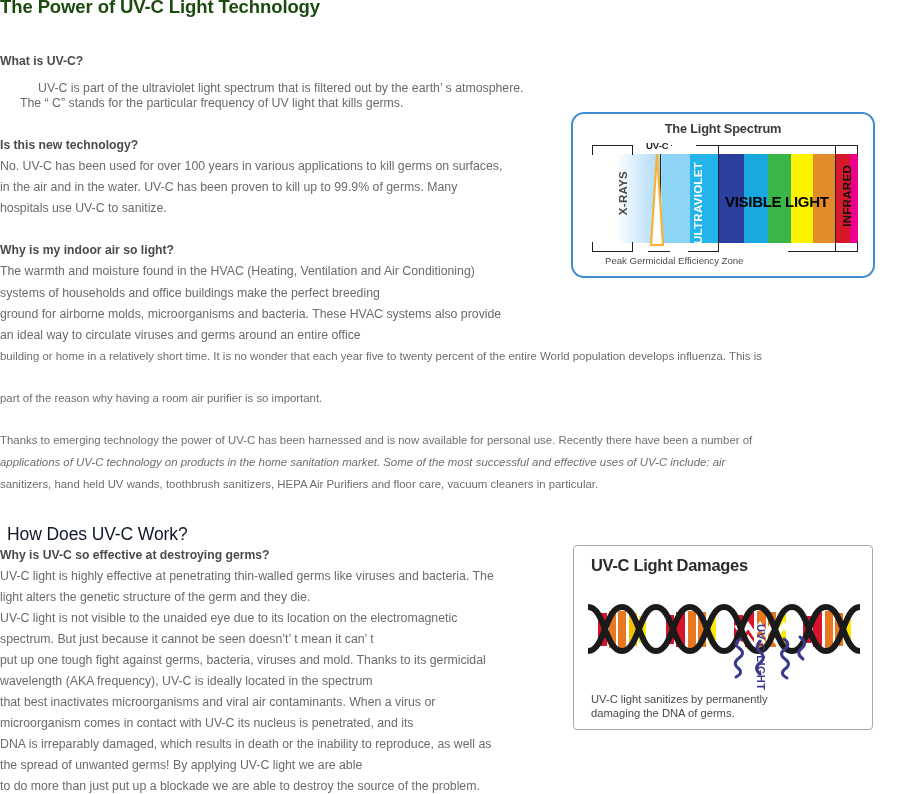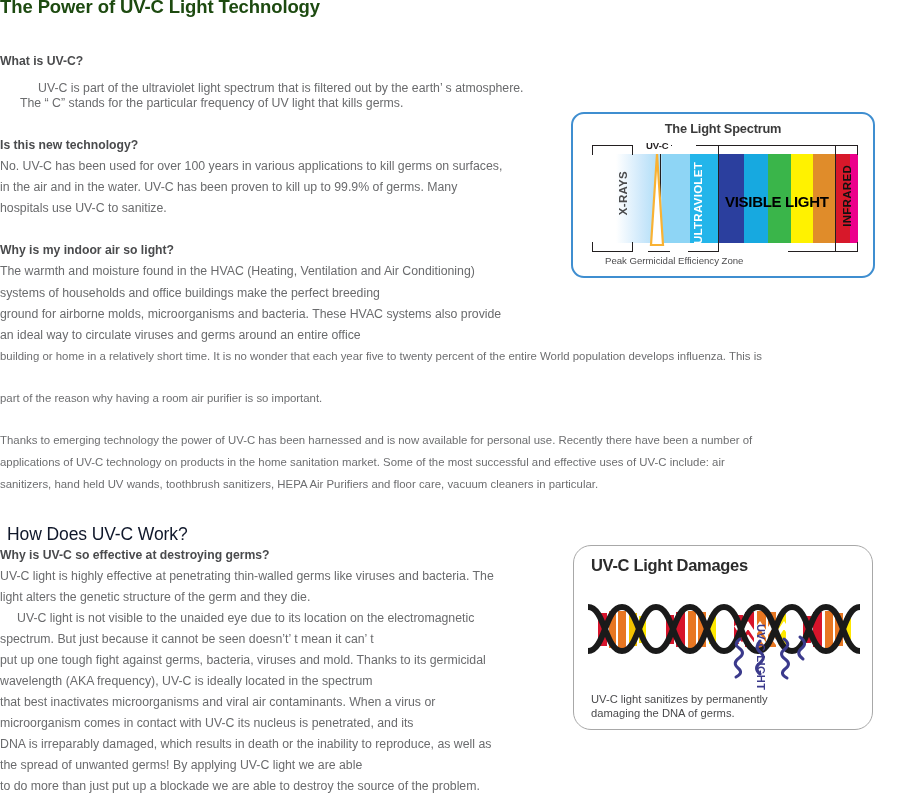--- a/index.html
+++ b/index.html
@@ -175,21 +175,21 @@
   }
 
   
   .dna-card {
     position: absolute;
     left: 573px;
     top: 545px;
     width: 300px;
     height: 185px;
     border: 1.5px solid #a8a8a8;
-    border-radius: 18px;
+    border-radius: 4px;
     background: #ffffff;
     box-sizing: border-box;
   }
   .dna-title {
     position: absolute;
     left: 17px;
     top: 9px;
     font-size: 16.5px;
     font-weight: bold;
     color: #2b2b2b;
@@ -233,29 +233,29 @@
   <div class="qa-head" style="top:242px;">Why is my indoor air so light?</div>
   <div class="body-line narrow" style="top:263px;">The warmth and moisture found in the HVAC (Heating, Ventilation and Air Conditioning)</div>
   <div class="body-line narrow" style="top:285px;">systems of households and office buildings make the perfect breeding</div>
   <div class="body-line narrow" style="top:306px;">ground for airborne molds, microorganisms and bacteria. These HVAC systems also provide</div>
   <div class="body-line narrow" style="top:327px;">an ideal way to circulate viruses and germs around an entire office</div>
 
   <div class="body-line wide" style="top:348px;">building or home in a relatively short time. It is no wonder that each year five to twenty percent of the entire World population develops influenza. This is</div>
   <div class="body-line wide" style="top:390px;">part of the reason why having a room air purifier is so important.</div>
 
   <div class="body-line wide" style="top:432px;">Thanks to emerging technology the power of UV-C has been harnessed and is now available for personal use. Recently there have been a number of</div>
-  <div class="body-line wide" style="top:454px;">applications of UV-C technology on products in the home sanitation market. Some of the most successful and effective uses of UV-C include: air</div>
+  <div class="body-line wide" style="top:454px;font-style:italic;">applications of UV-C technology on products in the home sanitation market. Some of the most successful and effective uses of UV-C include: air</div>
   <div class="body-line wide" style="top:476px;">sanitizers, hand held UV wands, toothbrush sanitizers, HEPA Air Purifiers and floor care, vacuum cleaners in particular.</div>
 
   <h2 class="section-title">How Does UV-C Work?</h2>
 
   <div class="qa-head" style="top:547px;">Why is UV-C so effective at destroying germs?</div>
   <div class="body-line narrow" style="top:568px;">UV-C light is highly effective at penetrating thin-walled germs like viruses and bacteria. The</div>
   <div class="body-line narrow" style="top:589px;">light alters the genetic structure of the germ and they die.</div>
-  <div class="body-line narrow" style="top:610px;margin-left:17px;">UV-C light is not visible to the unaided eye due to its location on the electromagnetic</div>
+  <div class="body-line narrow" style="top:610px;">UV-C light is not visible to the unaided eye due to its location on the electromagnetic</div>
   <div class="body-line narrow" style="top:631px;">spectrum. But just because it cannot be seen doesn’t’ t mean it can’ t</div>
   <div class="body-line narrow" style="top:652px;">put up one tough fight against germs, bacteria, viruses and mold. Thanks to its germicidal</div>
   <div class="body-line narrow" style="top:673px;">wavelength (AKA frequency), UV-C is ideally located in the spectrum</div>
   <div class="body-line narrow" style="top:694px;"> that best inactivates microorganisms and viral air contaminants. When a virus or</div>
   <div class="body-line narrow" style="top:715px;">microorganism comes in contact with UV-C its nucleus is penetrated, and its</div>
   <div class="body-line narrow" style="top:736px;">DNA is irreparably damaged, which results in death or the inability to reproduce, as well as</div>
   <div class="body-line narrow" style="top:757px;">the spread of unwanted germs! By applying UV-C light we are able</div>
   <div class="body-line narrow" style="top:778px;">to do more than just put up a blockade we are able to destroy the source of the problem.</div>
 
   <div class="spectrum-card">

